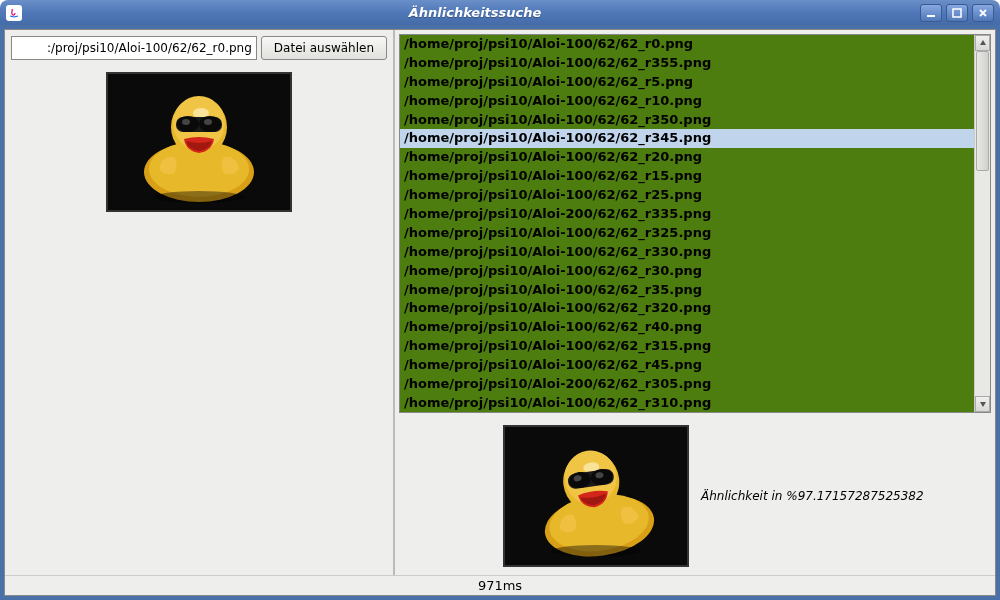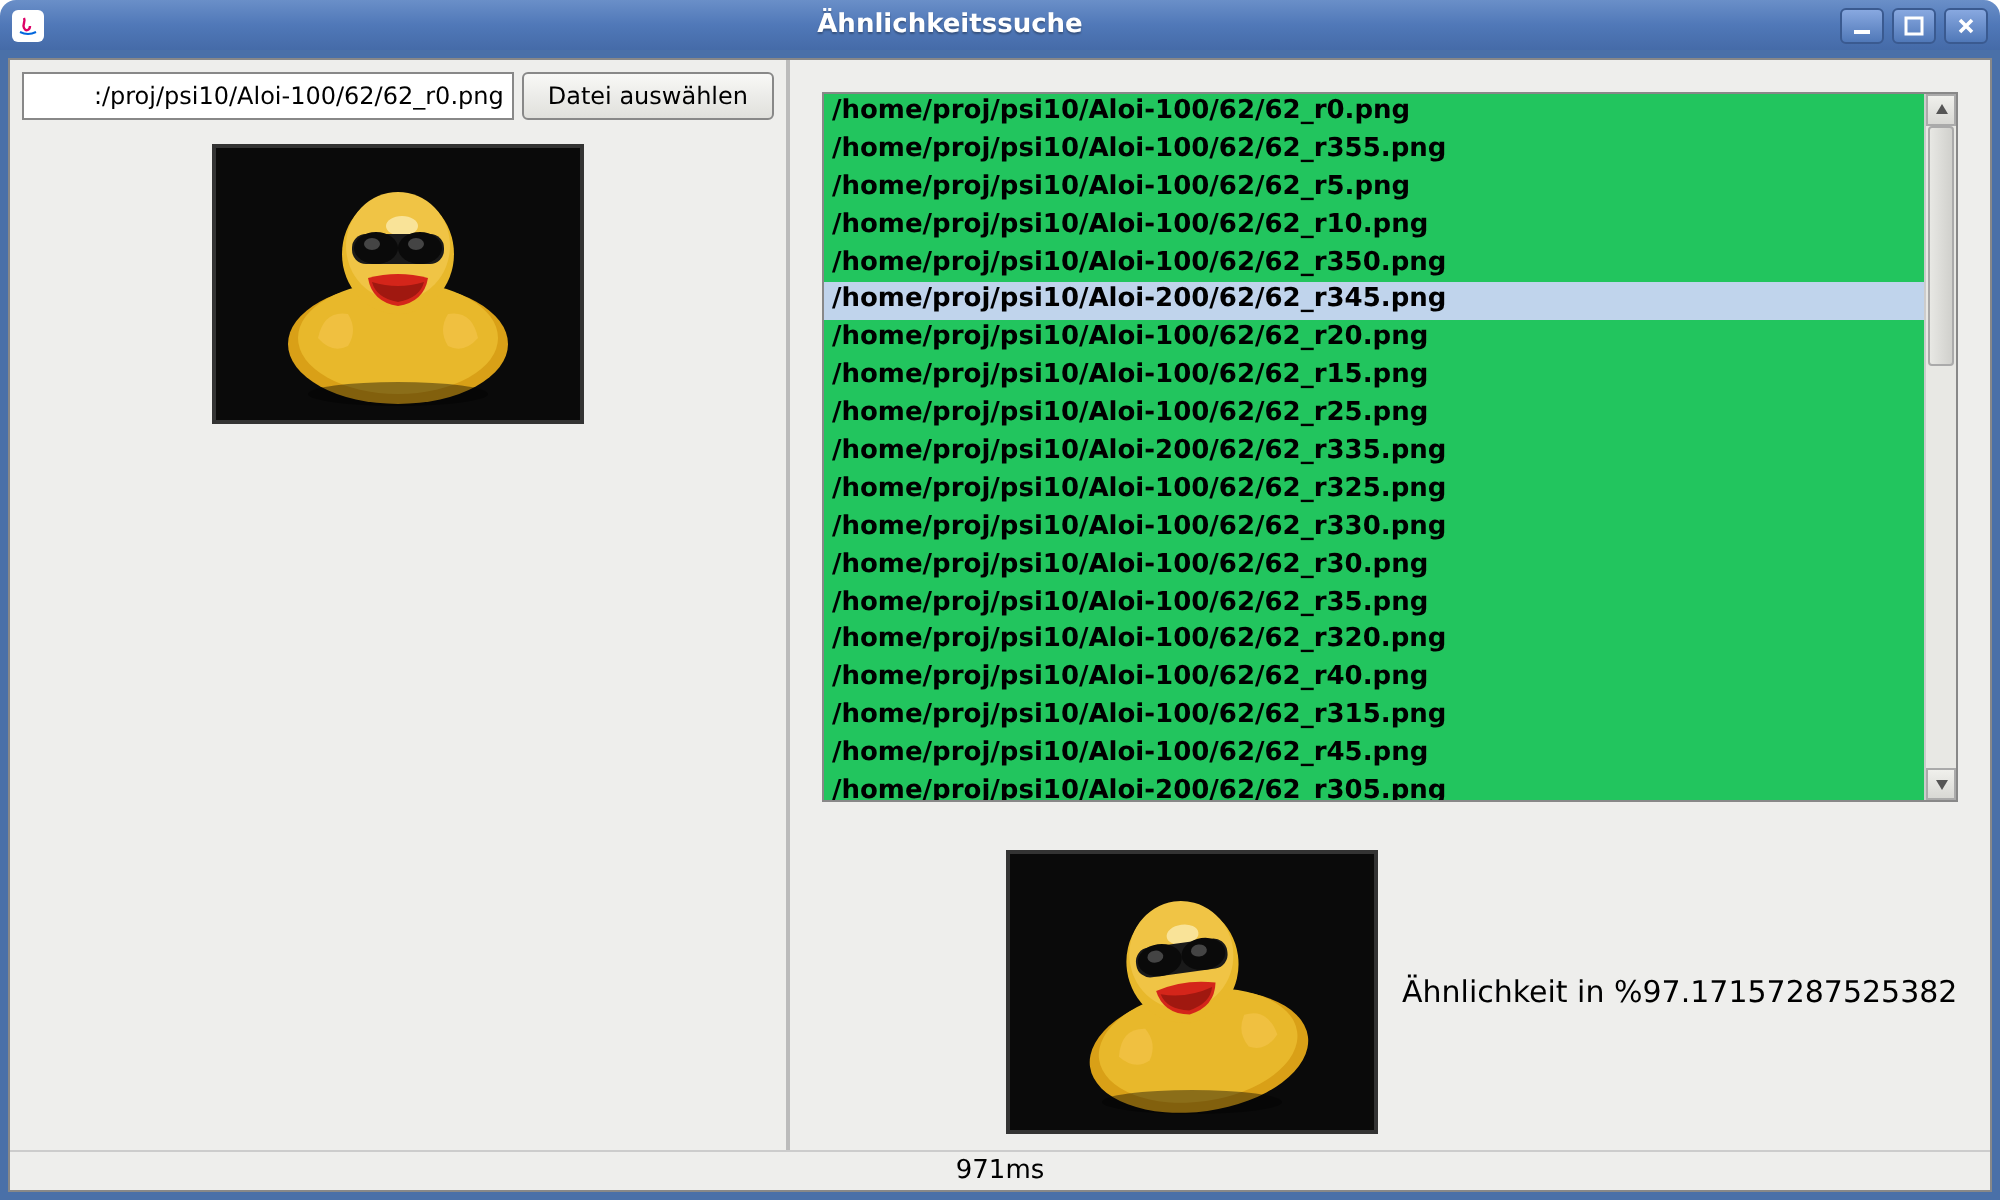--- a/index.html
+++ b/index.html
@@ -21,20 +21,21 @@
     margin-right: 8px;
     display: flex; align-items: center; justify-content: center;
   }
   .titlebar .app-icon svg { width: 12px; height: 12px; }
   .titlebar .title {
     flex: 1;
     text-align: center;
     font-weight: bold;
     text-shadow: 0 1px 1px rgba(0,0,0,0.3);
     font-size: 13px;
+    font-style: italic;
   }
   .titlebar .win-buttons { display: flex; gap: 4px; }
   .titlebar .win-btn {
     width: 22px; height: 18px;
     background: linear-gradient(to bottom, #88a8e0, #5078b8);
     border: 1px solid #3a5a90;
     border-radius: 3px;
     display: flex; align-items: center; justify-content: center;
     cursor: pointer;
   }
@@ -110,23 +111,23 @@
   }
   
   .right-pane {
     flex: 1;
     display: flex;
     flex-direction: column;
     overflow: hidden;
   }
   .list-container {
     flex: 1;
-    background: #22c55e;
+    background: #4d7c0f;
     border: 1px solid #888;
-    margin: 16px;
+    margin: 4px;
     overflow: hidden;
     position: relative;
     display: flex;
   }
   .file-list {
     flex: 1;
     overflow-y: hidden;
     font-weight: bold;
     font-size: 13px;
     font-family: "DejaVu Sans", sans-serif;
@@ -174,21 +175,22 @@
   .result-row .spacer { width: 88px; }
   .result-img {
     width: 186px;
     height: 142px;
     background: #0a0a0a;
     border: 2px solid #333;
     position: relative;
     overflow: hidden;
   }
   .similarity-label {
-    font-size: 15px;
+    font-size: 12px;
+    font-style: italic;
   }
   
   .status-bar {
     height: 20px;
     background: #eeeeec;
     border-top: 1px solid #ccc;
     display: flex;
     justify-content: center;
     align-items: center;
     padding: 0 8px;
@@ -263,21 +265,21 @@
       </div>
 
       <div class="right-pane">
         <div class="list-container">
           <div class="file-list" id="file-list">
               <div class="file-item">/home/proj/psi10/Aloi-100/62/62_r0.png</div>
               <div class="file-item">/home/proj/psi10/Aloi-100/62/62_r355.png</div>
               <div class="file-item">/home/proj/psi10/Aloi-100/62/62_r5.png</div>
               <div class="file-item">/home/proj/psi10/Aloi-100/62/62_r10.png</div>
               <div class="file-item">/home/proj/psi10/Aloi-100/62/62_r350.png</div>
-              <div class="file-item selected">/home/proj/psi10/Aloi-200/62/62_r345.png</div>
+              <div class="file-item selected">/home/proj/psi10/Aloi-100/62/62_r345.png</div>
               <div class="file-item">/home/proj/psi10/Aloi-100/62/62_r20.png</div>
               <div class="file-item">/home/proj/psi10/Aloi-100/62/62_r15.png</div>
               <div class="file-item">/home/proj/psi10/Aloi-100/62/62_r25.png</div>
               <div class="file-item">/home/proj/psi10/Aloi-200/62/62_r335.png</div>
               <div class="file-item">/home/proj/psi10/Aloi-100/62/62_r325.png</div>
               <div class="file-item">/home/proj/psi10/Aloi-100/62/62_r330.png</div>
               <div class="file-item">/home/proj/psi10/Aloi-100/62/62_r30.png</div>
               <div class="file-item">/home/proj/psi10/Aloi-100/62/62_r35.png</div>
               <div class="file-item">/home/proj/psi10/Aloi-100/62/62_r320.png</div>
               <div class="file-item">/home/proj/psi10/Aloi-100/62/62_r40.png</div>

